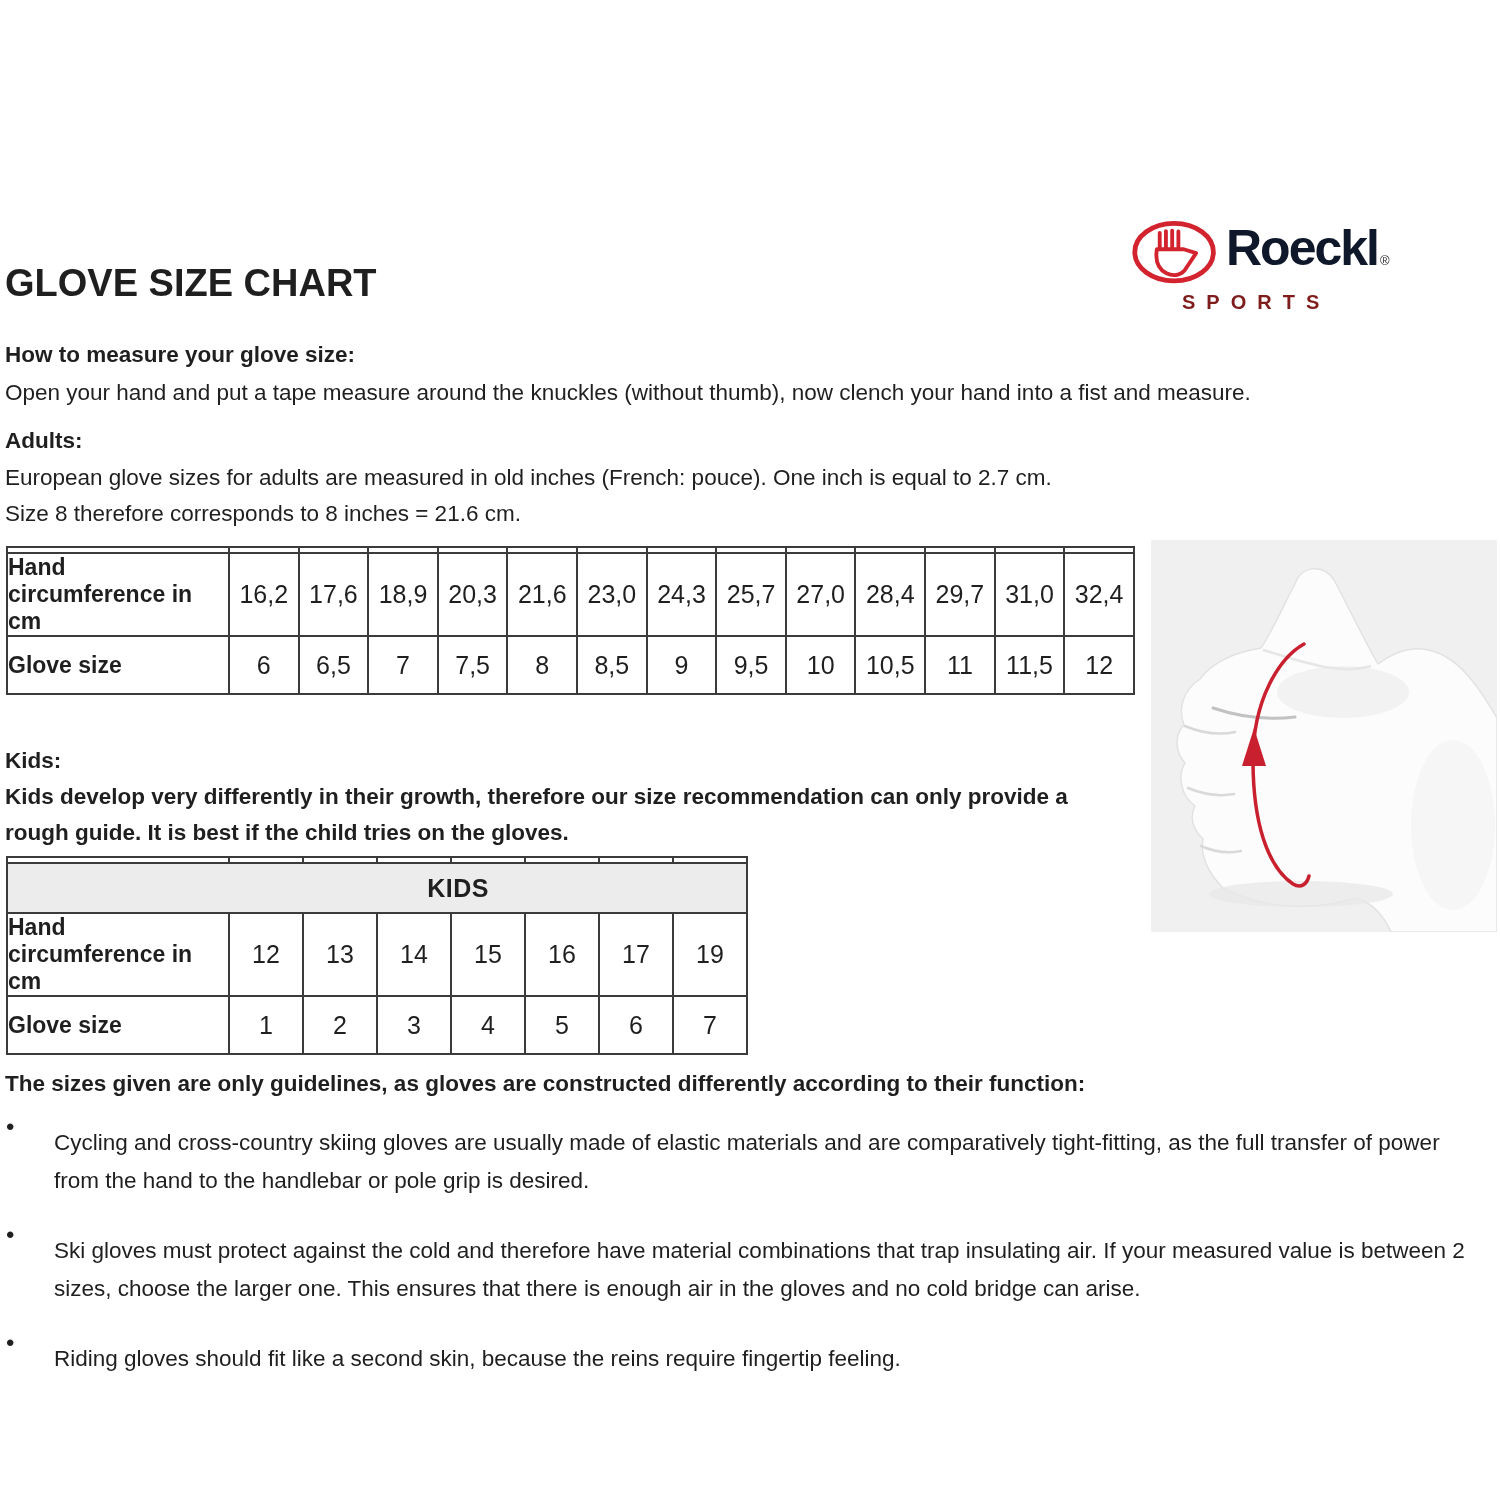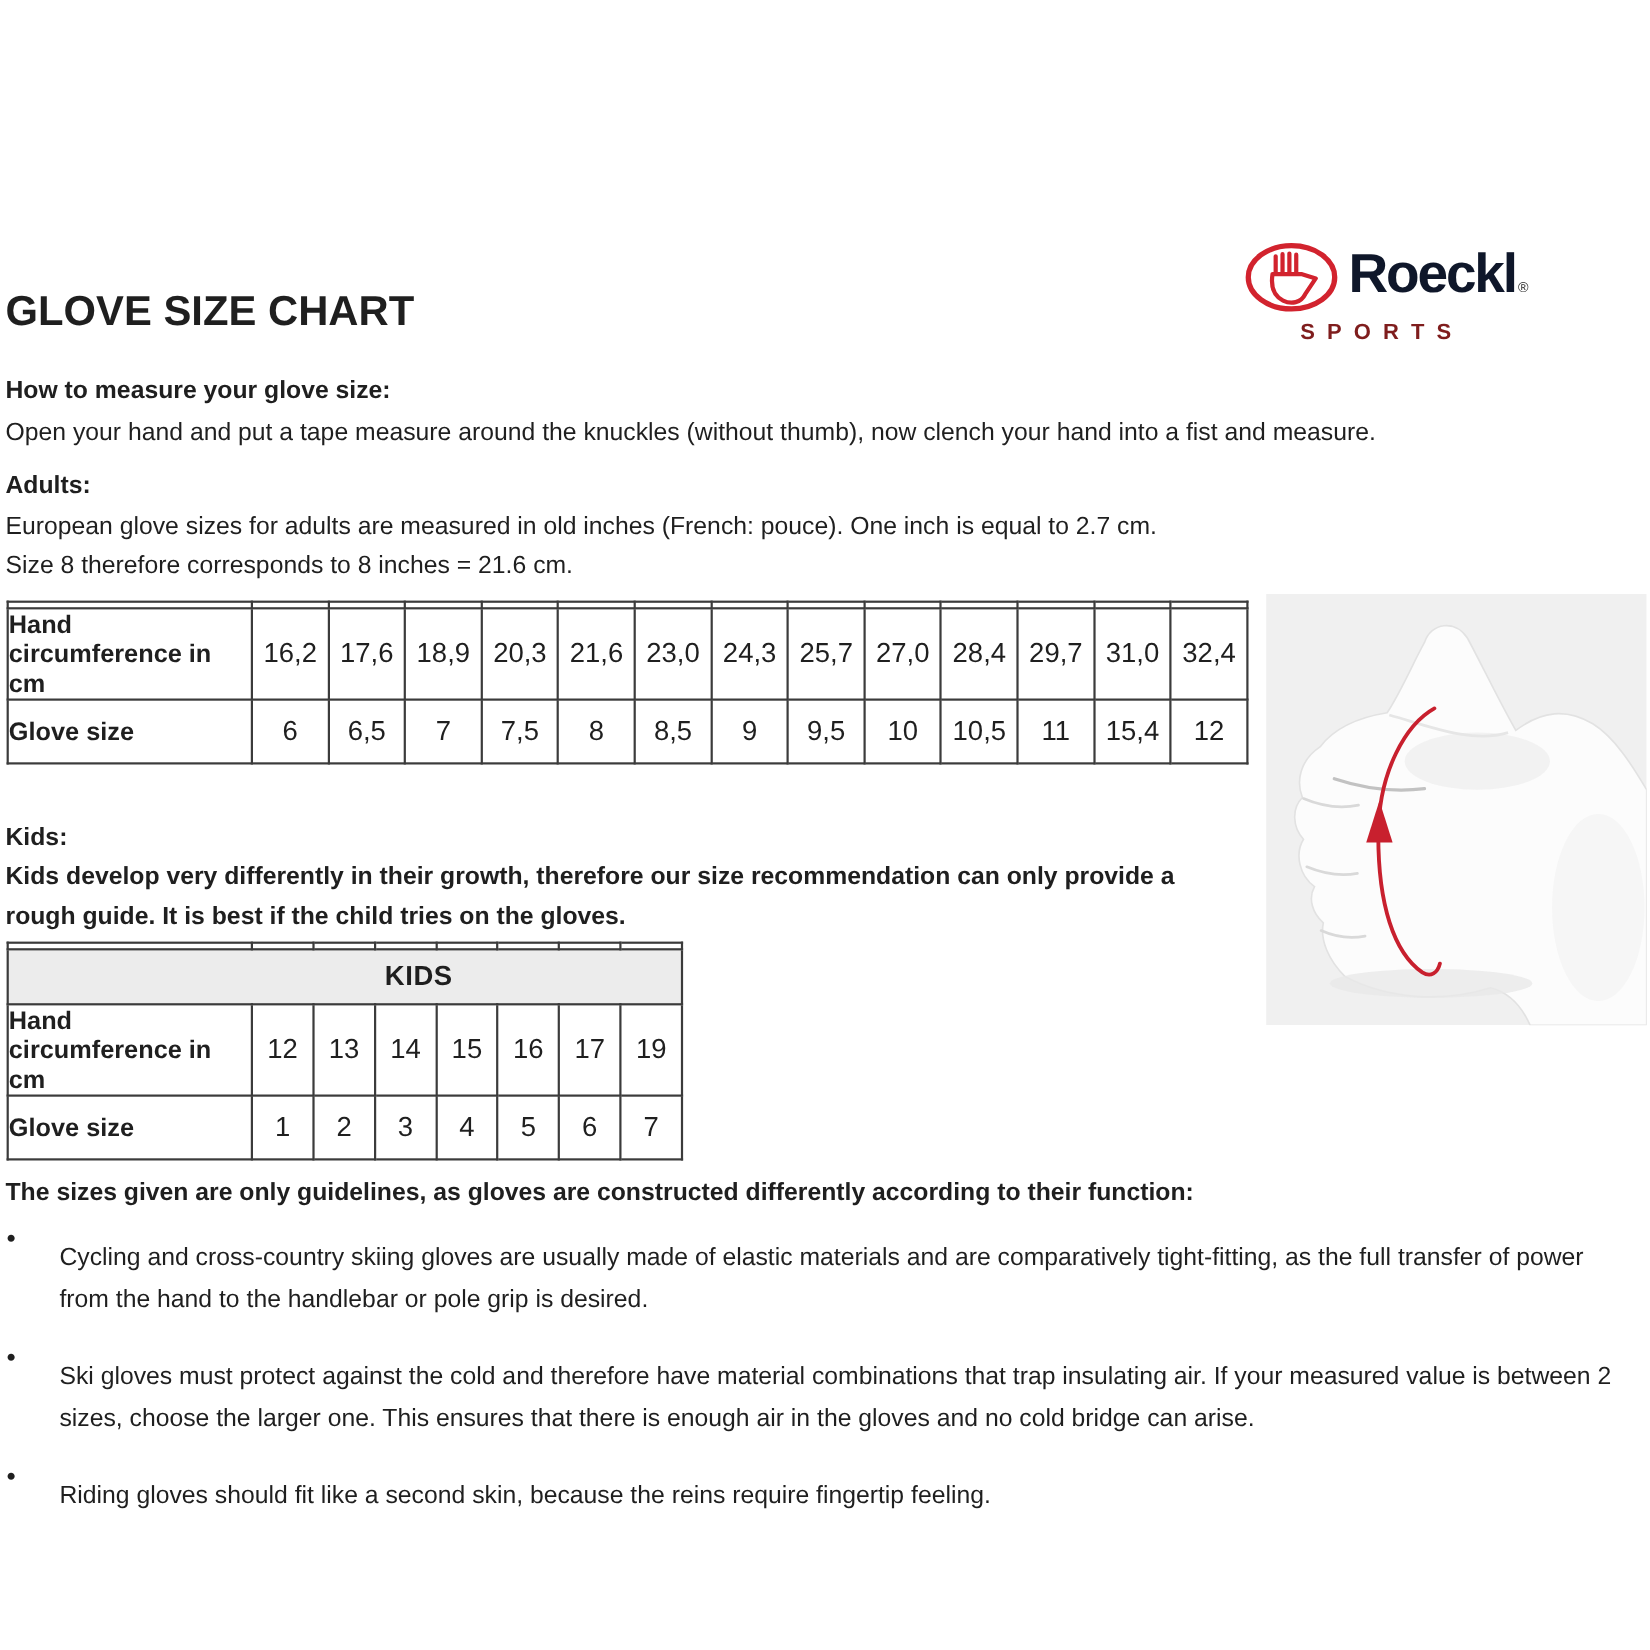--- a/index.html
+++ b/index.html
@@ -24,21 +24,21 @@
   .howto-p{top:375px;}
   .adults-h{top:423px;}
   .adults-p1{top:460px;}
   .adults-p2{top:496px;}
   .kids-h{top:743px;}
   .kids-p{top:779px;max-width:1100px;}
   .guide-h{top:1066px;max-width:1480px;}
   
   .tblwrap{position:absolute;}
   .aw{left:6px;top:546px;width:1129px;}
-  .kw{left:6px;top:856px;width:615px;}
+  .kw{left:6px;top:856px;width:742px;}
   table.sizes{border-collapse:collapse;width:100%;table-layout:fixed;}
   table.sizes td,table.sizes th{border:2px solid #3b3b3b;padding:0;}
   tr.ticks td{height:4px;background:#ffffff;}
   tr.ghead td{background:#ececec;}
   .ghwrap{position:relative;height:48px;}
   .gh{position:absolute;top:50%;transform:translate(-50%,-50%);font-weight:700;font-size:25px;letter-spacing:0.5px;white-space:nowrap;}
   .gh.women{left:40.5%;}
   .gh.men{left:65.8%;}
   .gh.kids{left:61%;}
   th.rlabel{font-size:23px;font-weight:700;text-align:left;padding:4px 6px 4px 12px;line-height:27px;height:56px;background:#fff;}
@@ -134,21 +134,21 @@
       <td class="val">6,5</td>
       <td class="val">7</td>
       <td class="val">7,5</td>
       <td class="val">8</td>
       <td class="val">8,5</td>
       <td class="val">9</td>
       <td class="val">9,5</td>
       <td class="val">10</td>
       <td class="val">10,5</td>
       <td class="val">11</td>
-      <td class="val">15,4</td>
+      <td class="val">11,5</td>
       <td class="val">12</td>
     </tr>
   </tbody>
     </table>
 </div>
 
 <p class="abs t b kids-h">Kids:</p>
 <p class="abs t b wrap kids-p">Kids develop very differently in their growth, therefore our size recommendation can only provide a rough guide. It is best if the child tries on the gloves.</p>
 
 <div class="tblwrap kw">

